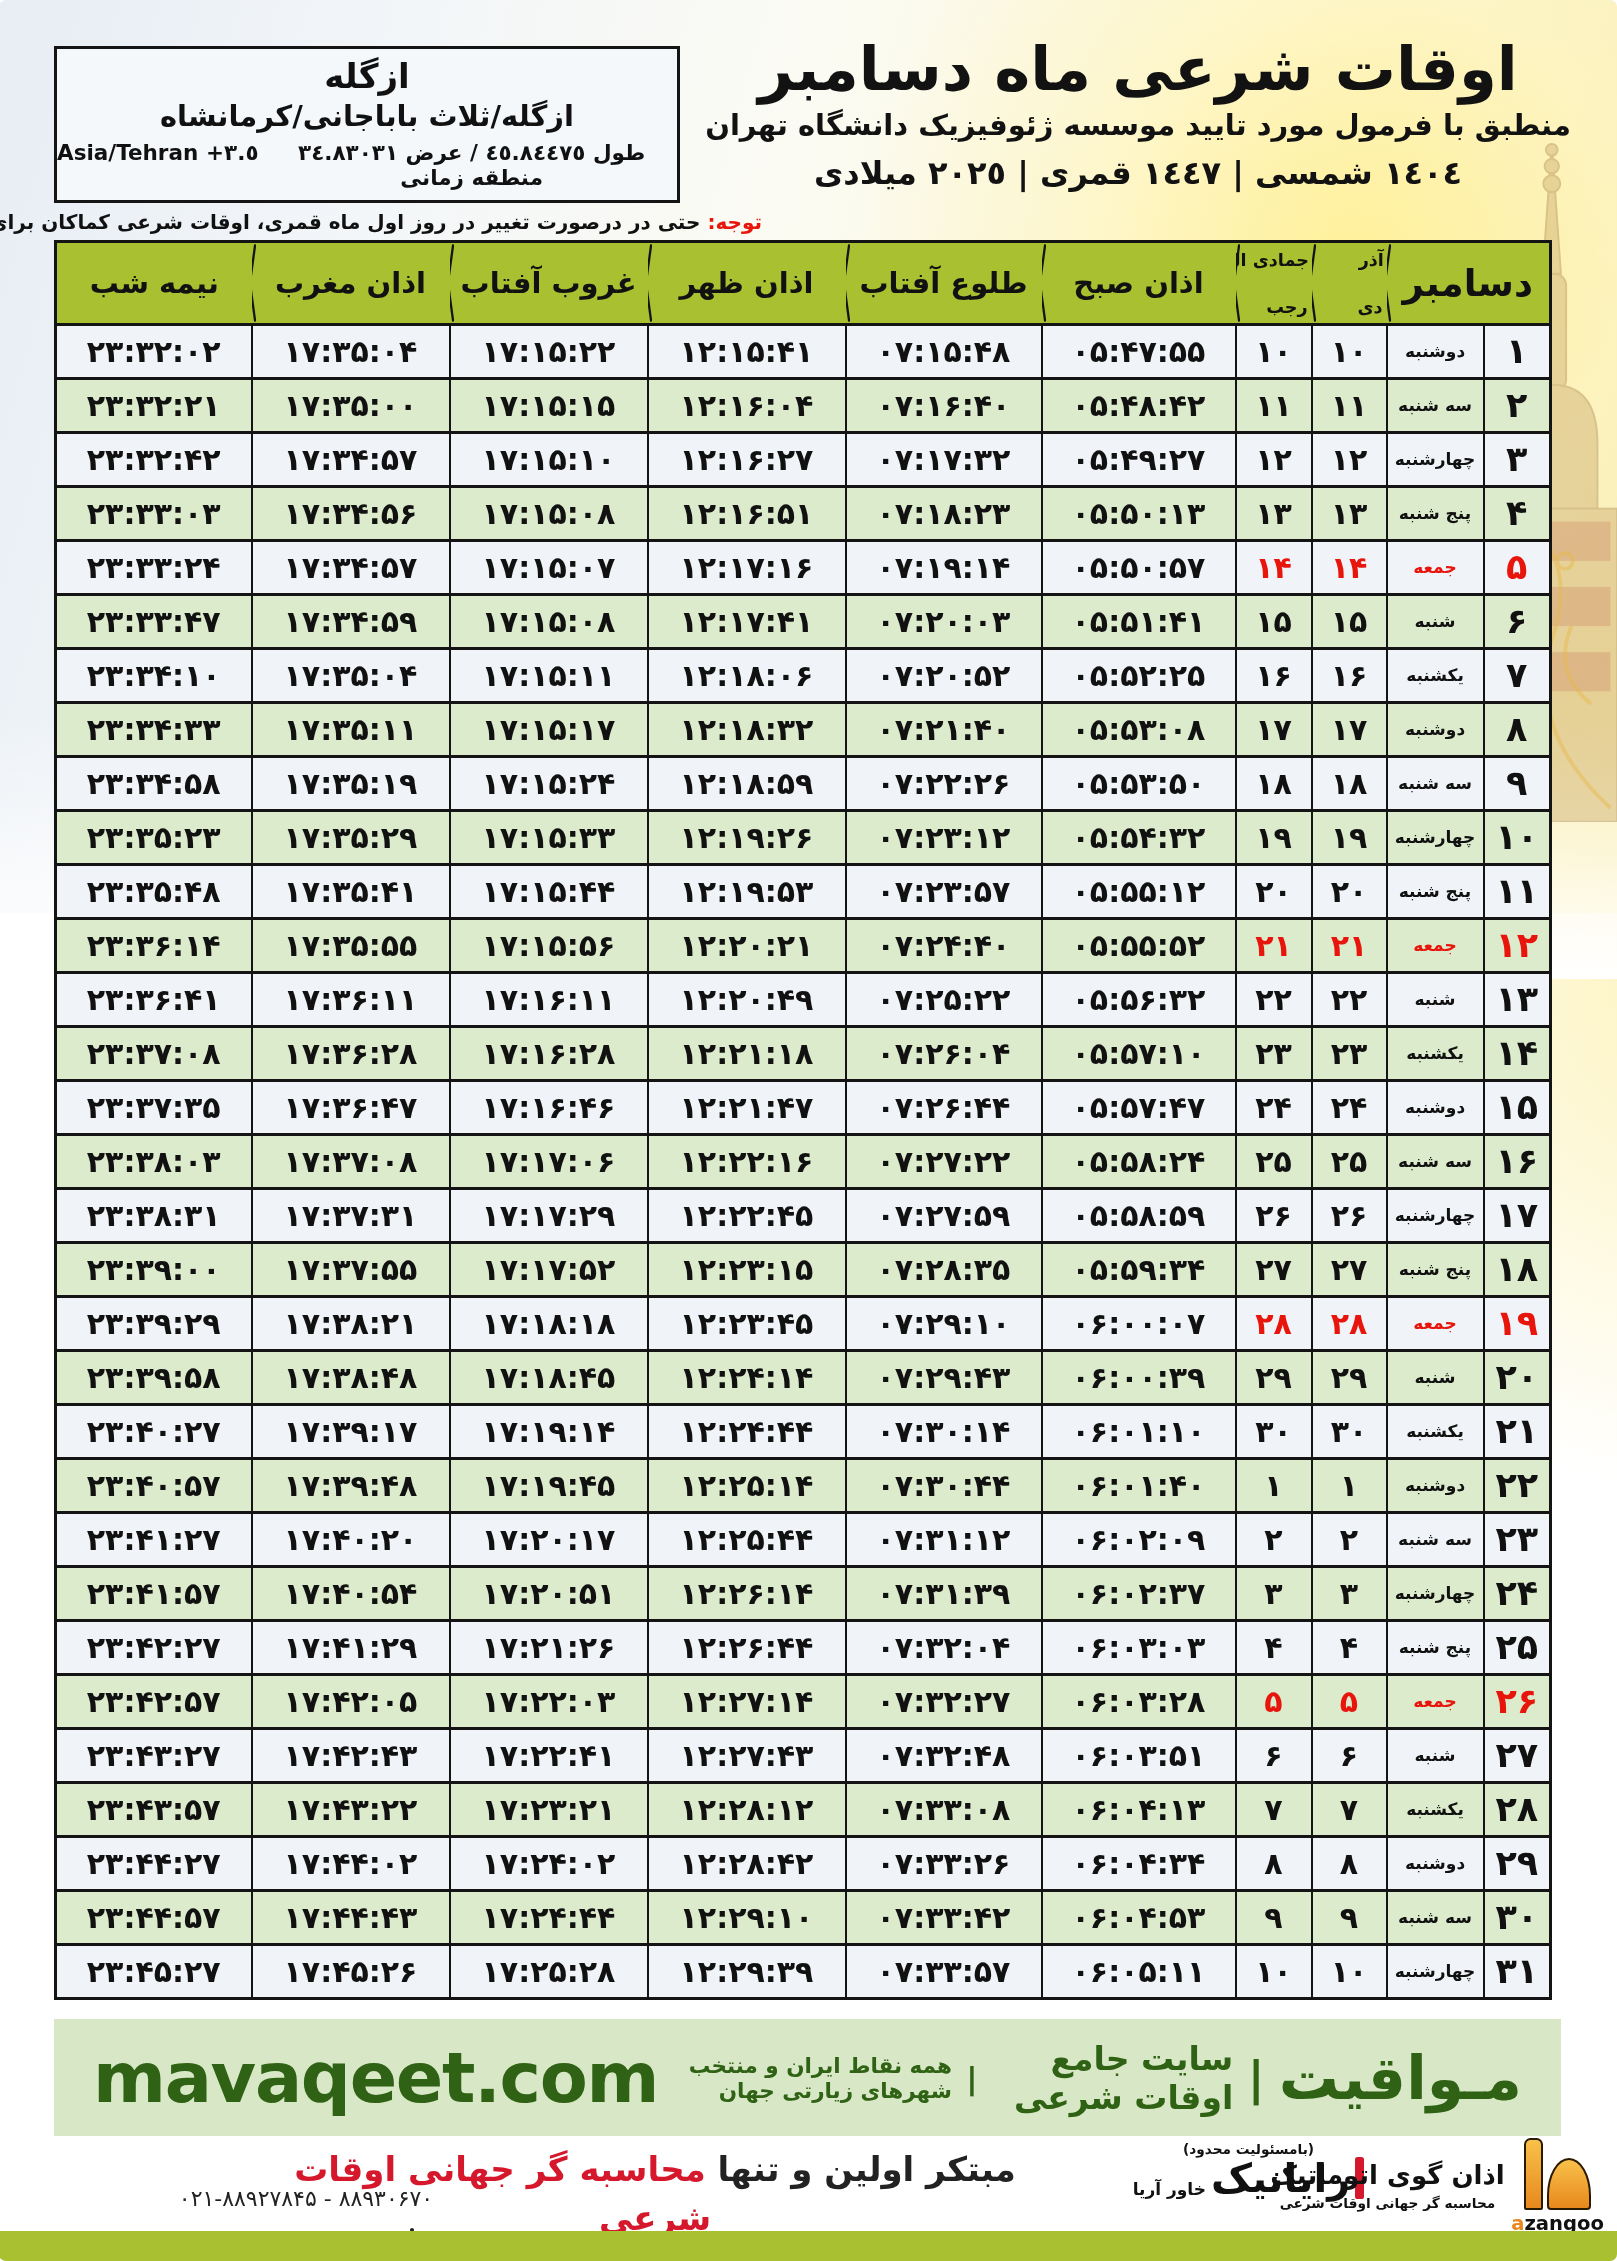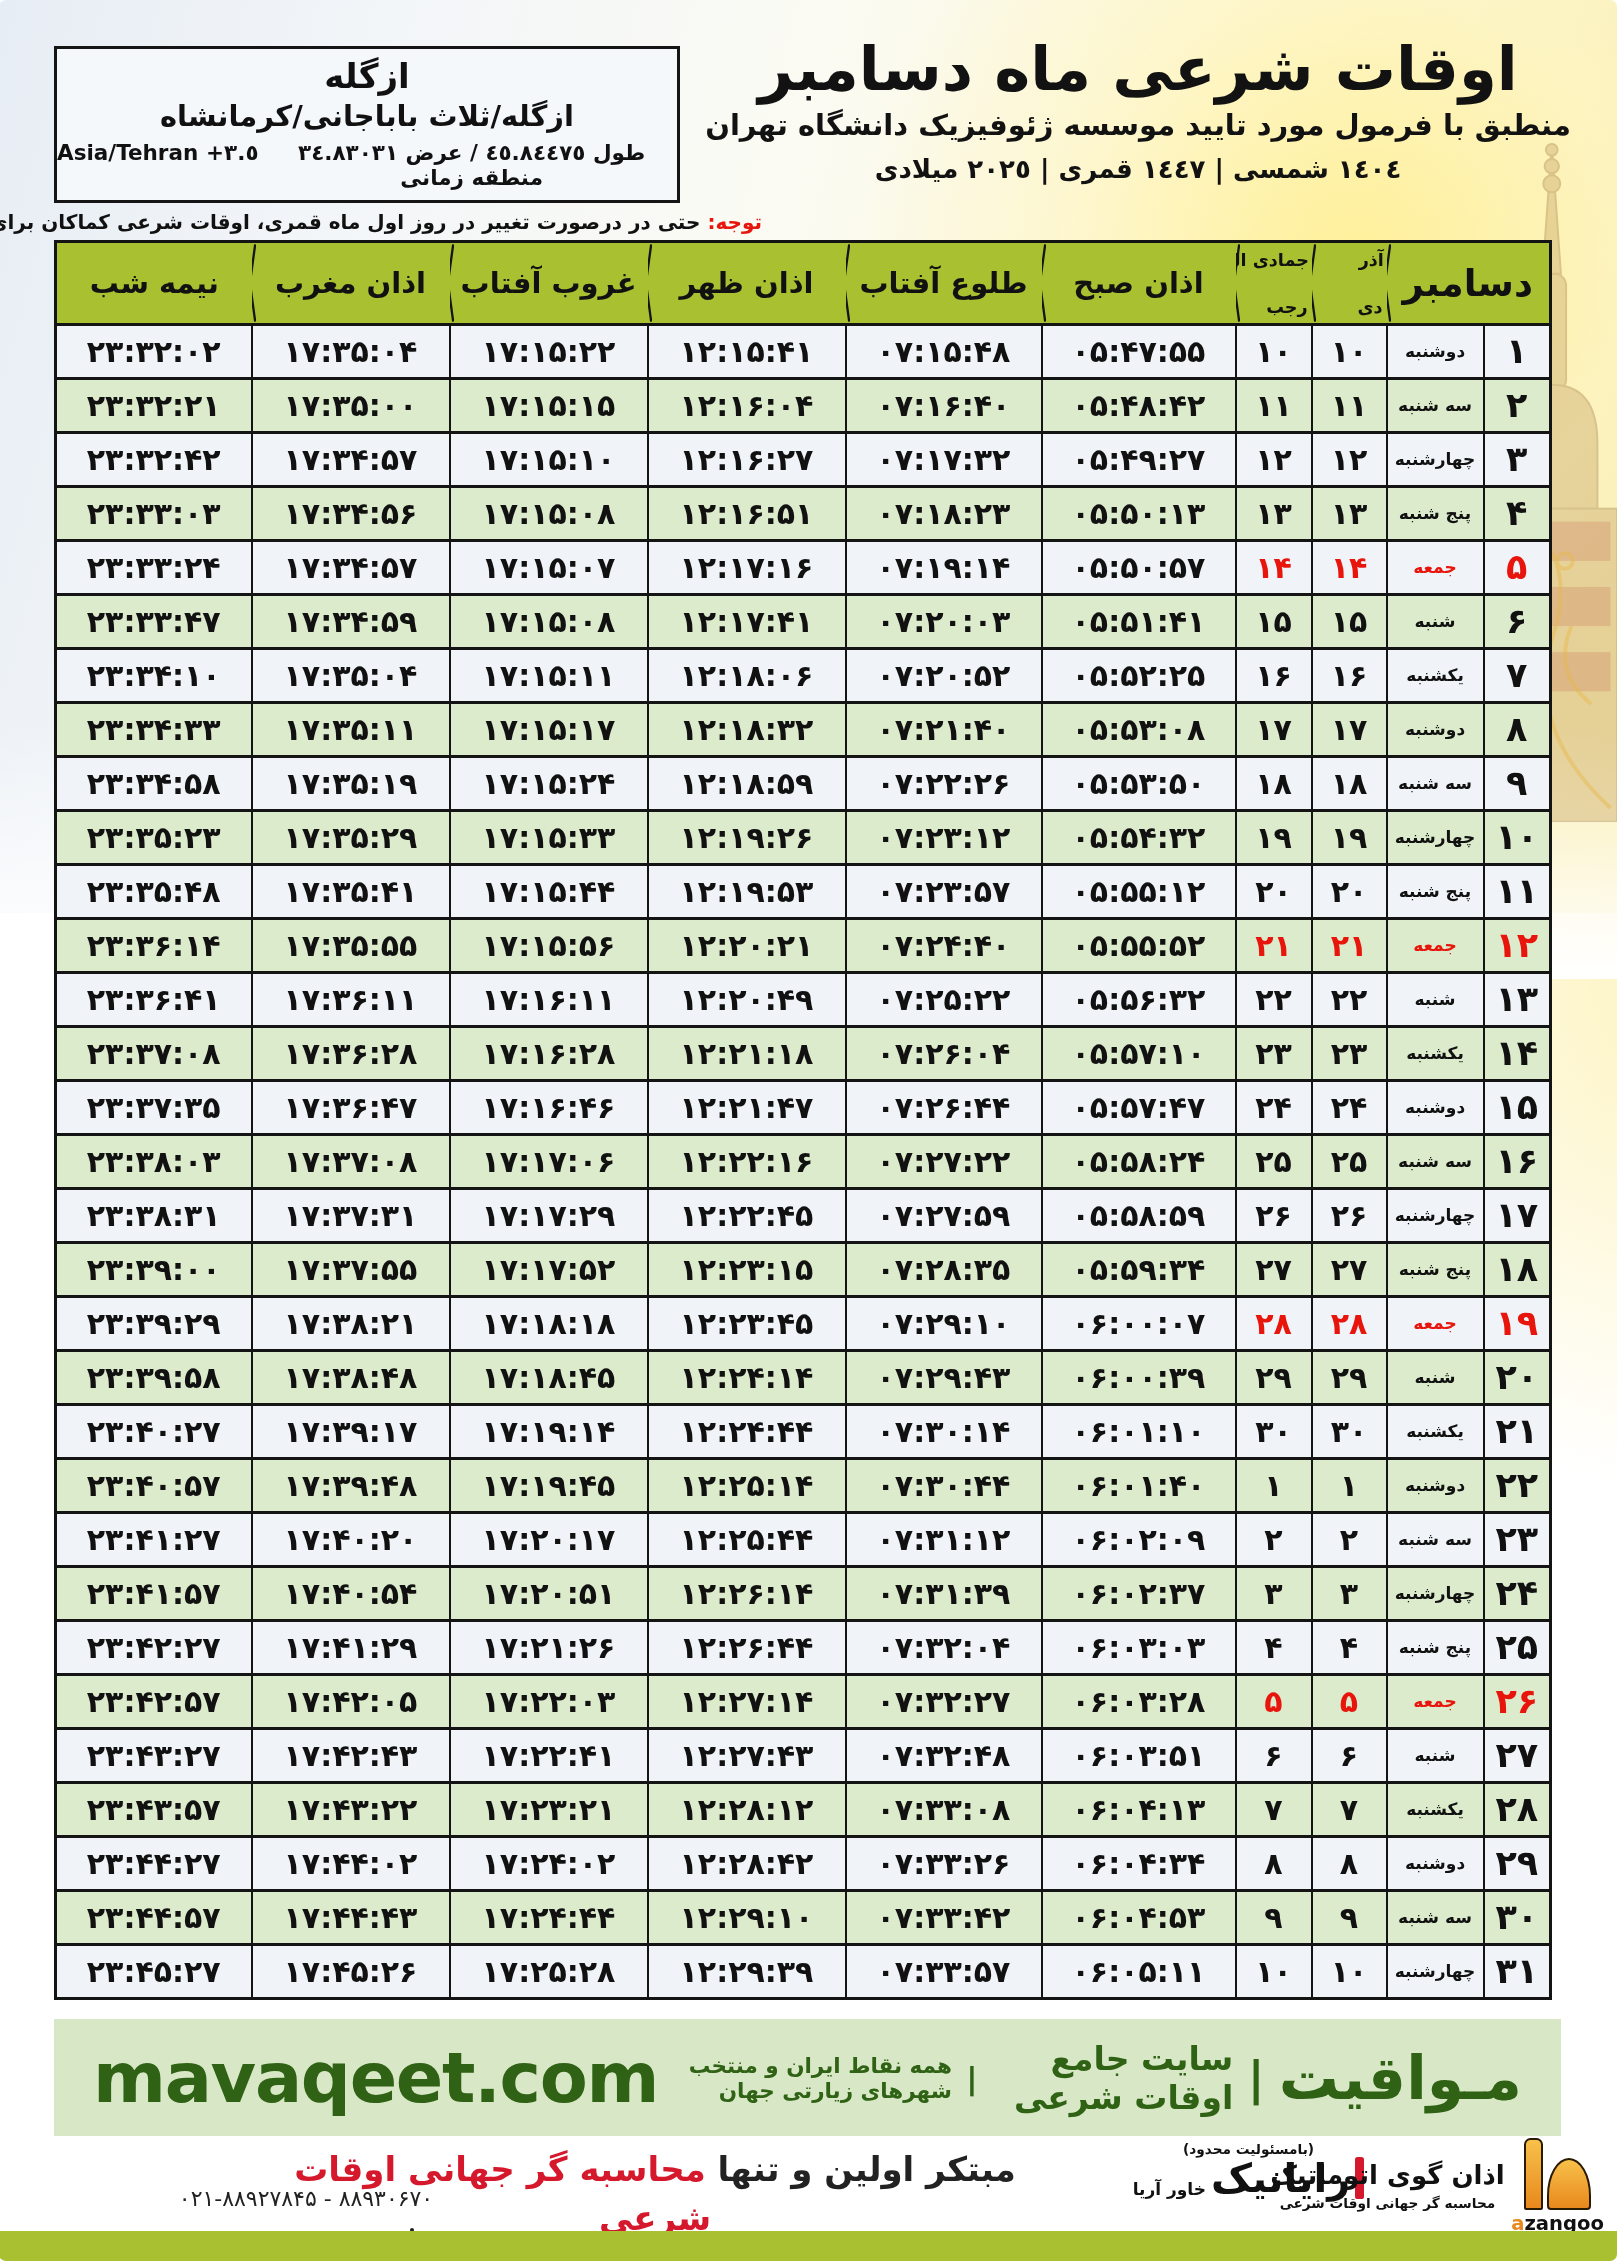--- a/index.html
+++ b/index.html
@@ -20,21 +20,21 @@
   .loc-box{position:absolute;left:55px;top:46px;width:620px;height:151px;border:3.3px solid #151515;
      background:#f4f8fb;display:flex;flex-direction:column;justify-content:center;align-items:center;
      gap:9px;text-align:center;color:#111;}
   .loc-city{font-size:34px;font-weight:bold;line-height:1;}
   .loc-region{font-size:29px;font-weight:bold;line-height:1;}
   .loc-coords{font-size:21.5px;font-weight:bold;display:flex;direction:rtl;gap:7.8px;align-items:baseline;}
   .ltr{direction:ltr;unicode-bidi:isolate;}
   .title-block{position:absolute;left:705px;top:34px;width:868px;text-align:center;color:#121212;}
   .title{font-size:61px;font-weight:bold;line-height:1.15;}
   .subtitle{font-size:29px;font-weight:bold;margin-top:3.9px;}
-  .years{font-size:26px;font-weight:bold;margin-top:11.7px;}
+  .years{font-size:32px;font-weight:bold;margin-top:11.7px;}
   .note{position:absolute;left:36px;top:210px;width:727px;font-size:20px;font-weight:bold;color:#111;
      text-align:right;white-space:nowrap;}
   .note-label{color:#e8150d;}
   
   table.cal{position:absolute;left:55px;top:240px;width:1495px;border-collapse:collapse;
      border:3.9px solid #141414;direction:rtl;table-layout:fixed;background:#fff;}
   table.cal th{height:80px;background:#a9c030;position:relative;color:#111;
      font-weight:bold;text-align:center;vertical-align:middle;border-bottom:3.9px solid #141414;padding:0;}
   th .hsep{position:absolute;left:-3.9px;top:0;width:8.5px;height:100%;}
   .th-dec{font-size:37px;}

